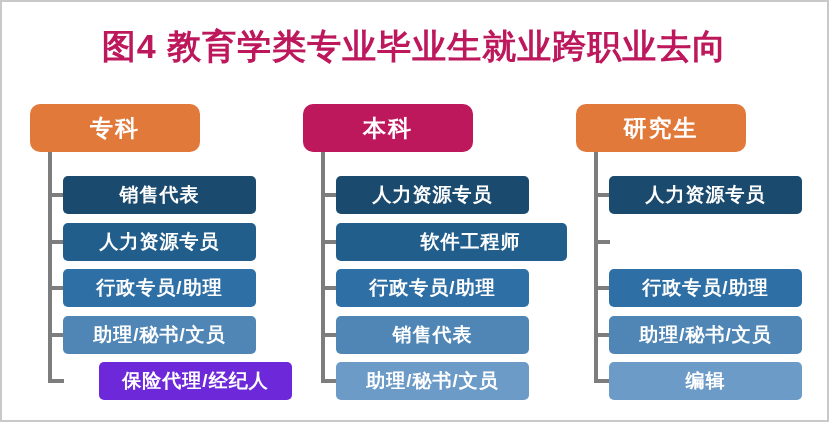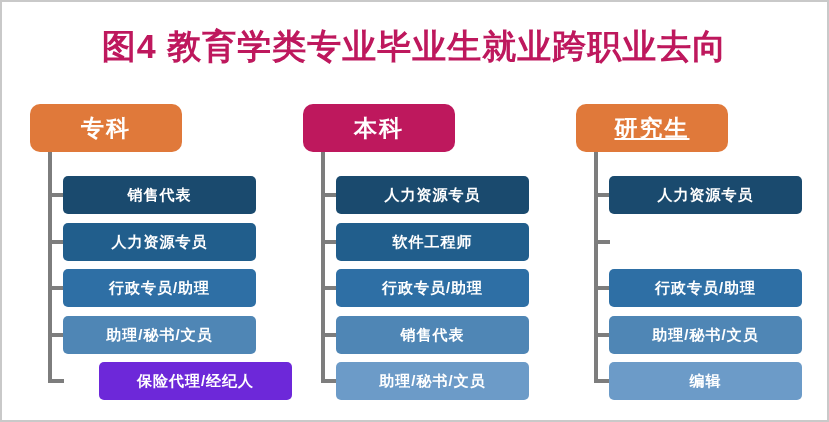--- a/index.html
+++ b/index.html
@@ -29,21 +29,21 @@
     top: 102px;
     width: 228px;
     height: 300px;
   }
   .col-1 { left: 28px; }
   .col-2 { left: 301px; }
   .col-3 { left: 574px; }
   .hdr {
     position: absolute;
     top: 0; left: 0;
-    width: 152px;
+    width: 170px;
     height: 48px;
     border-radius: 10px;
     display: flex;
     align-items: center;
     justify-content: center;
     color: #ffffff;
     font-size: 23px;
     font-weight: 700;
     letter-spacing: 2px;
   }
@@ -69,21 +69,21 @@
   .item {
     position: absolute;
     left: 33px;
     width: 193px;
     height: 38px;
     border-radius: 5px;
     display: flex;
     align-items: center;
     justify-content: center;
     color: #ffffff;
-    font-size: 15px;
+    font-size: 19px;
     font-weight: 700;
     letter-spacing: 1px;
     white-space: nowrap;
   }
   .r0 { top: 72px; }
   .r1 { top: 119px; }
   .r2 { top: 165px; }
   .r3 { top: 212px; }
   .r4 { top: 258px; }
 </style>
@@ -110,32 +110,32 @@
 
   <div class="col col-2">
     <div class="vline" style="background-color: rgb(125, 125, 125);"></div>
     <div class="stub s0" style="background-color: rgb(125, 125, 125);"></div>
     <div class="stub s1" style="background-color: rgb(125, 125, 125);"></div>
     <div class="stub s2" style="background-color: rgb(125, 125, 125);"></div>
     <div class="stub s3" style="background-color: rgb(125, 125, 125);"></div>
     <div class="stub s4" style="background-color: rgb(125, 125, 125);"></div>
     <div class="hdr" style="background-color: #be185d;">本科</div>
     <div class="item r0" style="background-color: rgb(26, 74, 110);">人力资源专员</div>
-    <div class="item r1" style="background-color: rgb(33, 94, 140);">软件工程师</div>
+    <div class="item r1" style="background-color: rgb(33, 94, 140); padding-left: 38px;">软件工程师</div>
     <div class="item r2" style="background-color: rgb(46, 111, 165);">行政专员/助理</div>
     <div class="item r3" style="background-color: rgb(79, 134, 181);">销售代表</div>
     <div class="item r4" style="background-color: rgb(108, 155, 200);">助理/秘书/文员</div>
   </div>
 
   <div class="col col-3">
     <div class="vline" style="background-color: rgb(125, 125, 125);"></div>
     <div class="stub s0" style="background-color: rgb(125, 125, 125);"></div>
     <div class="stub s1" style="background-color: rgb(125, 125, 125);"></div>
     <div class="stub s2" style="background-color: rgb(125, 125, 125);"></div>
     <div class="stub s3" style="background-color: rgb(125, 125, 125);"></div>
     <div class="stub s4" style="background-color: rgb(125, 125, 125);"></div>
-    <div class="hdr" style="background-color: rgb(224, 121, 58); text-decoration: underline;">研究生</div>
+    <div class="hdr" style="background-color: rgb(224, 121, 58);">研究生</div>
     <div class="item r0" style="background-color: rgb(26, 74, 110);">人力资源专员</div>
     <div class="item r2" style="background-color: rgb(46, 111, 165);">行政专员/助理</div>
     <div class="item r3" style="background-color: rgb(79, 134, 181);">助理/秘书/文员</div>
     <div class="item r4" style="background-color: rgb(108, 155, 200); text-align: right;">编辑</div>
   </div>
 </div>
 
 </body></html>

